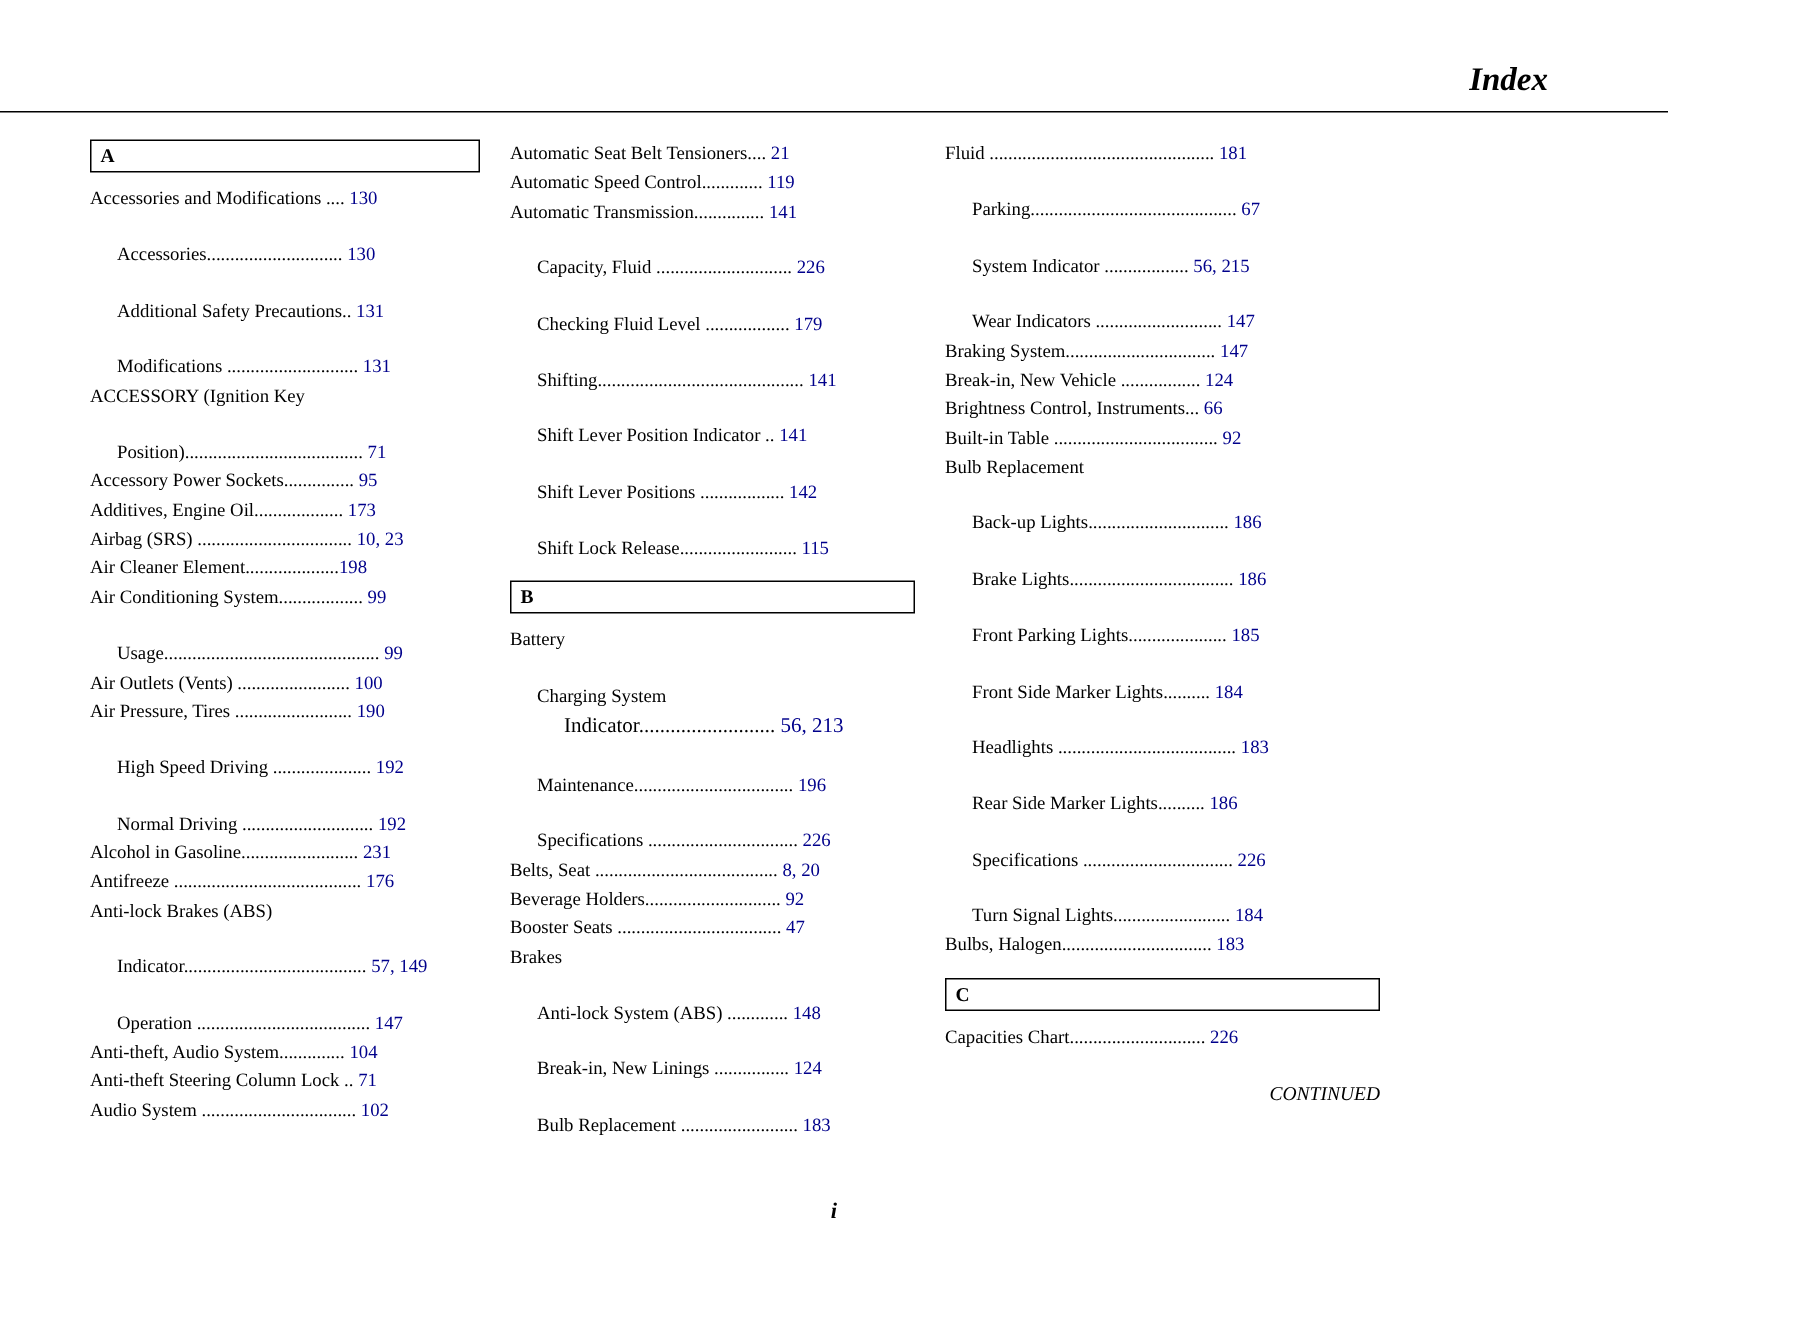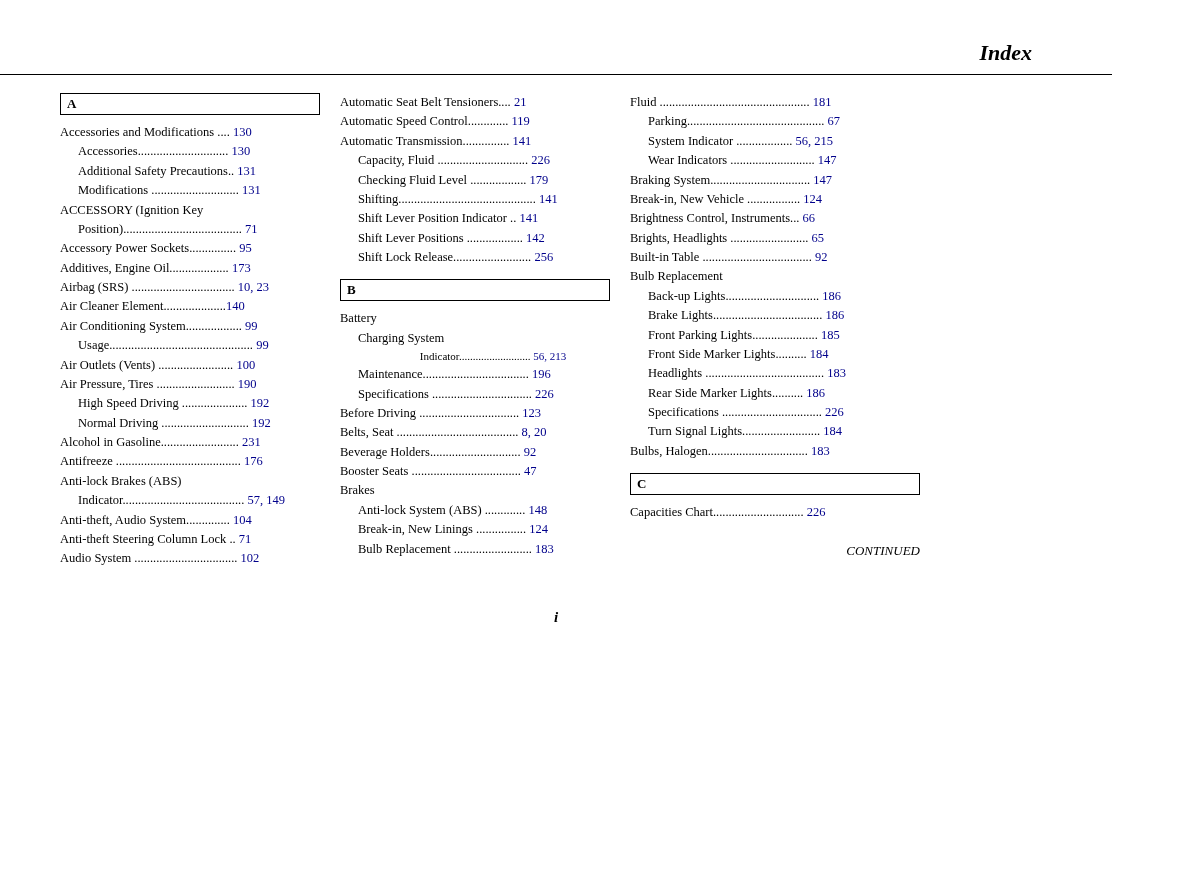--- a/index.html
+++ b/index.html
@@ -59,26 +59,26 @@
       color: #000;
     }
     .entry a, .page-num {
       color: #00008B;
       text-decoration: none;
     }
     .sub-entry {
       padding-left: 18px;
       font-size: 12.5px;
       line-height: 1.55;
+      margin-top: 18px;
     }
     .sub-sub-entry {
       padding-left: 36px;
-      font-size: 11px;
+      font-size: 14px;
       line-height: 1.55;
-      text-align: center;
     }
     .continued {
       font-style: italic;
       font-size: 13px;
       text-align: right;
       margin-top: 4px;
       padding-right: 0;
     }
   </style>
 </head>
@@ -98,78 +98,77 @@
 
       <div class="entry">Accessories and Modifications .... <span class="page-num">130</span></div>
       <div class="sub-entry entry">Accessories............................. <span class="page-num">130</span></div>
       <div class="sub-entry entry">Additional Safety Precautions.. <span class="page-num">131</span></div>
       <div class="sub-entry entry">Modifications ............................ <span class="page-num">131</span></div>
       <div class="entry">ACCESSORY (Ignition Key</div>
       <div class="sub-entry entry">Position)...................................... <span class="page-num">71</span></div>
       <div class="entry">Accessory Power Sockets............... <span class="page-num">95</span></div>
       <div class="entry">Additives, Engine Oil................... <span class="page-num">173</span></div>
       <div class="entry">Airbag (SRS) ................................. <span class="page-num">10, 23</span></div>
-      <div class="entry">Air Cleaner Element....................<span class="page-num">140</span></div>
+      <div class="entry">Air Cleaner Element....................<span class="page-num">198</span></div>
       <div class="entry">Air Conditioning System.................. <span class="page-num">99</span></div>
       <div class="sub-entry entry">Usage.............................................. <span class="page-num">99</span></div>
       <div class="entry">Air Outlets (Vents) ........................ <span class="page-num">100</span></div>
       <div class="entry">Air Pressure, Tires ......................... <span class="page-num">190</span></div>
       <div class="sub-entry entry">High Speed Driving ..................... <span class="page-num">192</span></div>
       <div class="sub-entry entry">Normal Driving ............................ <span class="page-num">192</span></div>
       <div class="entry">Alcohol in Gasoline......................... <span class="page-num">231</span></div>
       <div class="entry">Antifreeze ........................................ <span class="page-num">176</span></div>
       <div class="entry">Anti-lock Brakes (ABS)</div>
       <div class="sub-entry entry">Indicator....................................... <span class="page-num">57, 149</span></div>
+      <div class="sub-entry entry">Operation ..................................... <span class="page-num">147</span></div>
       <div class="entry">Anti-theft, Audio System.............. <span class="page-num">104</span></div>
       <div class="entry">Anti-theft Steering Column Lock .. <span class="page-num">71</span></div>
       <div class="entry">Audio System ................................. <span class="page-num">102</span></div>
     </div>
 
     <div class="col" style="max-width:290px; min-width:250px;">
       
       <div class="entry">Automatic Seat Belt Tensioners.... <span class="page-num">21</span></div>
       <div class="entry">Automatic Speed Control............. <span class="page-num">119</span></div>
       <div class="entry">Automatic Transmission............... <span class="page-num">141</span></div>
       <div class="sub-entry entry">Capacity, Fluid ............................. <span class="page-num">226</span></div>
       <div class="sub-entry entry">Checking Fluid Level .................. <span class="page-num">179</span></div>
       <div class="sub-entry entry">Shifting............................................ <span class="page-num">141</span></div>
       <div class="sub-entry entry">Shift Lever Position Indicator .. <span class="page-num">141</span></div>
       <div class="sub-entry entry">Shift Lever Positions .................. <span class="page-num">142</span></div>
-      <div class="sub-entry entry">Shift Lock Release......................... <span class="page-num">256</span></div>
+      <div class="sub-entry entry">Shift Lock Release......................... <span class="page-num">115</span></div>
 
       <div style="height:12px;"></div>
       <div class="section-header">
         <span>B</span>
       </div>
 
       <div class="entry">Battery</div>
       <div class="sub-entry entry">Charging System</div>
       <div class="sub-sub-entry entry">Indicator.......................... <span class="page-num">56, 213</span></div>
       <div class="sub-entry entry">Maintenance.................................. <span class="page-num">196</span></div>
       <div class="sub-entry entry">Specifications ................................ <span class="page-num">226</span></div>
-      <div class="entry">Before Driving ................................ <span class="page-num">123</span></div>
       <div class="entry">Belts, Seat ....................................... <span class="page-num">8, 20</span></div>
       <div class="entry">Beverage Holders............................. <span class="page-num">92</span></div>
       <div class="entry">Booster Seats ................................... <span class="page-num">47</span></div>
       <div class="entry">Brakes</div>
       <div class="sub-entry entry">Anti-lock System (ABS) ............. <span class="page-num">148</span></div>
       <div class="sub-entry entry">Break-in, New Linings ................ <span class="page-num">124</span></div>
       <div class="sub-entry entry">Bulb Replacement ......................... <span class="page-num">183</span></div>
     </div>
 
     <div class="col" style="max-width:290px; min-width:250px; position:relative;">
       
       <div class="entry">Fluid ................................................ <span class="page-num">181</span></div>
       <div class="sub-entry entry">Parking............................................ <span class="page-num">67</span></div>
       <div class="sub-entry entry">System Indicator .................. <span class="page-num">56, 215</span></div>
       <div class="sub-entry entry">Wear Indicators ........................... <span class="page-num">147</span></div>
       <div class="entry">Braking System................................ <span class="page-num">147</span></div>
       <div class="entry">Break-in, New Vehicle ................. <span class="page-num">124</span></div>
       <div class="entry">Brightness Control, Instruments... <span class="page-num">66</span></div>
-      <div class="entry">Brights, Headlights ......................... <span class="page-num">65</span></div>
       <div class="entry">Built-in Table ................................... <span class="page-num">92</span></div>
       <div class="entry">Bulb Replacement</div>
       <div class="sub-entry entry">Back-up Lights.............................. <span class="page-num">186</span></div>
       <div class="sub-entry entry">Brake Lights................................... <span class="page-num">186</span></div>
       <div class="sub-entry entry">Front Parking Lights..................... <span class="page-num">185</span></div>
       <div class="sub-entry entry">Front Side Marker Lights.......... <span class="page-num">184</span></div>
       <div class="sub-entry entry">Headlights ...................................... <span class="page-num">183</span></div>
       <div class="sub-entry entry">Rear Side Marker Lights.......... <span class="page-num">186</span></div>
       <div class="sub-entry entry">Specifications ................................ <span class="page-num">226</span></div>
       <div class="sub-entry entry">Turn Signal Lights......................... <span class="page-num">184</span></div>

